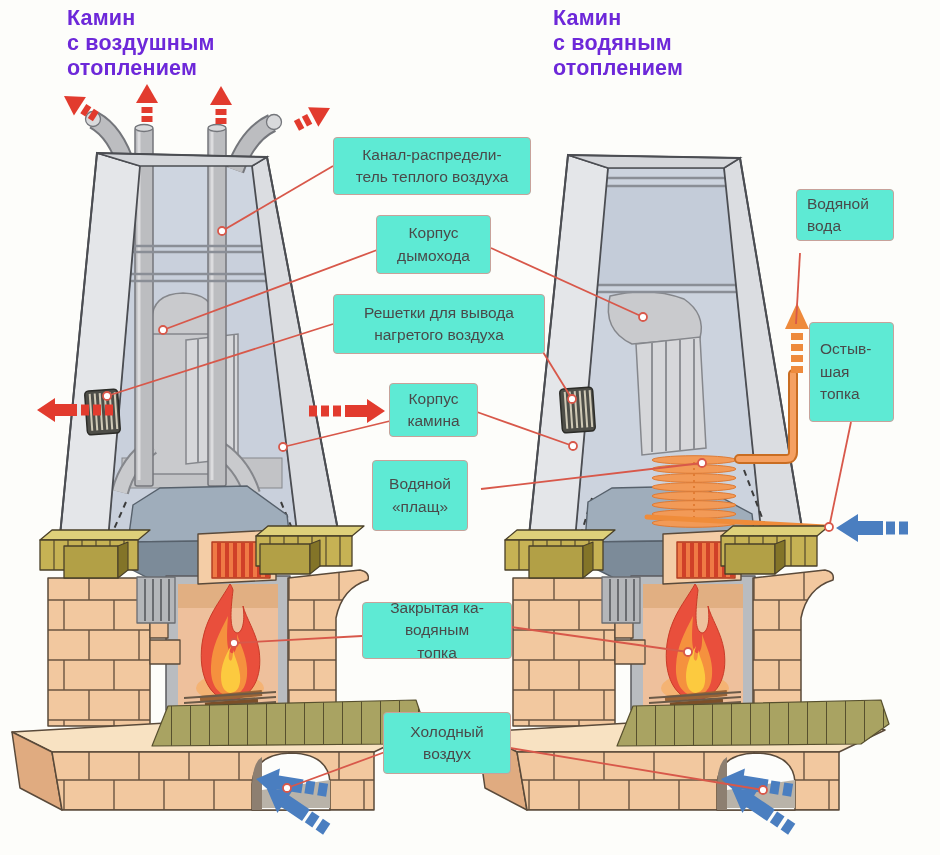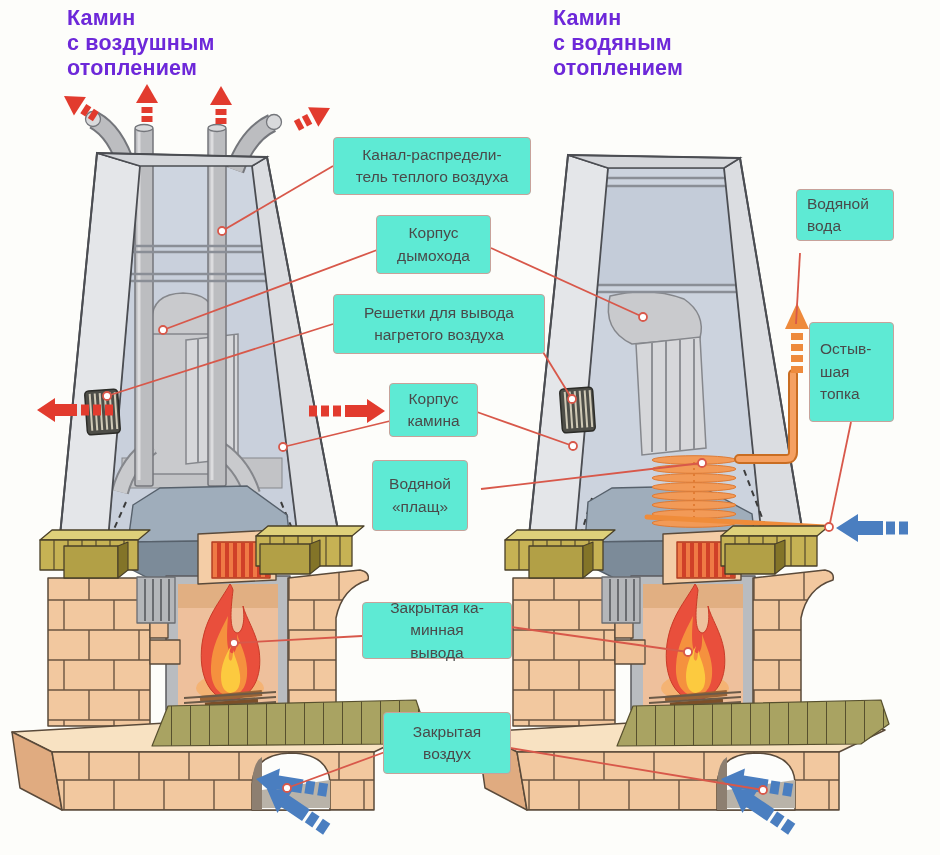--- a/index.html
+++ b/index.html
@@ -276,17 +276,17 @@
 <div class="lbl" style="left:389px;top:383px;width:89px;height:54px">Корпус
 камина</div>
 <div class="lbl" style="left:372px;top:460px;width:96px;height:71px">Водяной
 «плащ»</div>
 <div class="lbl la" style="left:796px;top:189px;width:98px;height:52px">Водяной
 вода</div>
 <div class="lbl la" style="left:809px;top:322px;width:85px;height:100px">Остыв-
 шая
 топка</div>
 <div class="lbl" style="left:362px;top:602px;width:150px;height:57px">Закрытая ка-
-минная вывода</div>
-<div class="lbl" style="left:383px;top:712px;width:128px;height:62px">Закрытая
+водяным топка</div>
+<div class="lbl" style="left:383px;top:712px;width:128px;height:62px">Холодный
 воздух</div>
 
 </div>
 
 </body></html>

